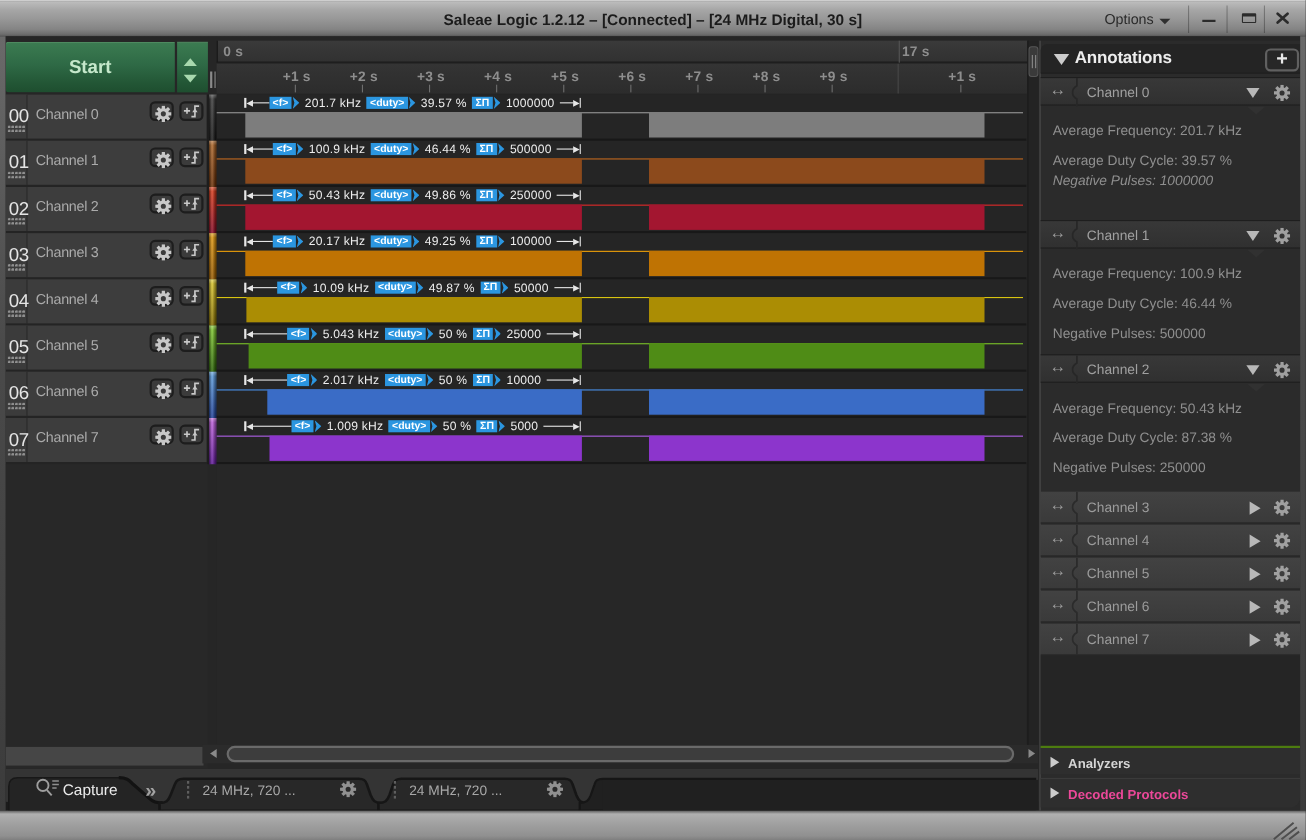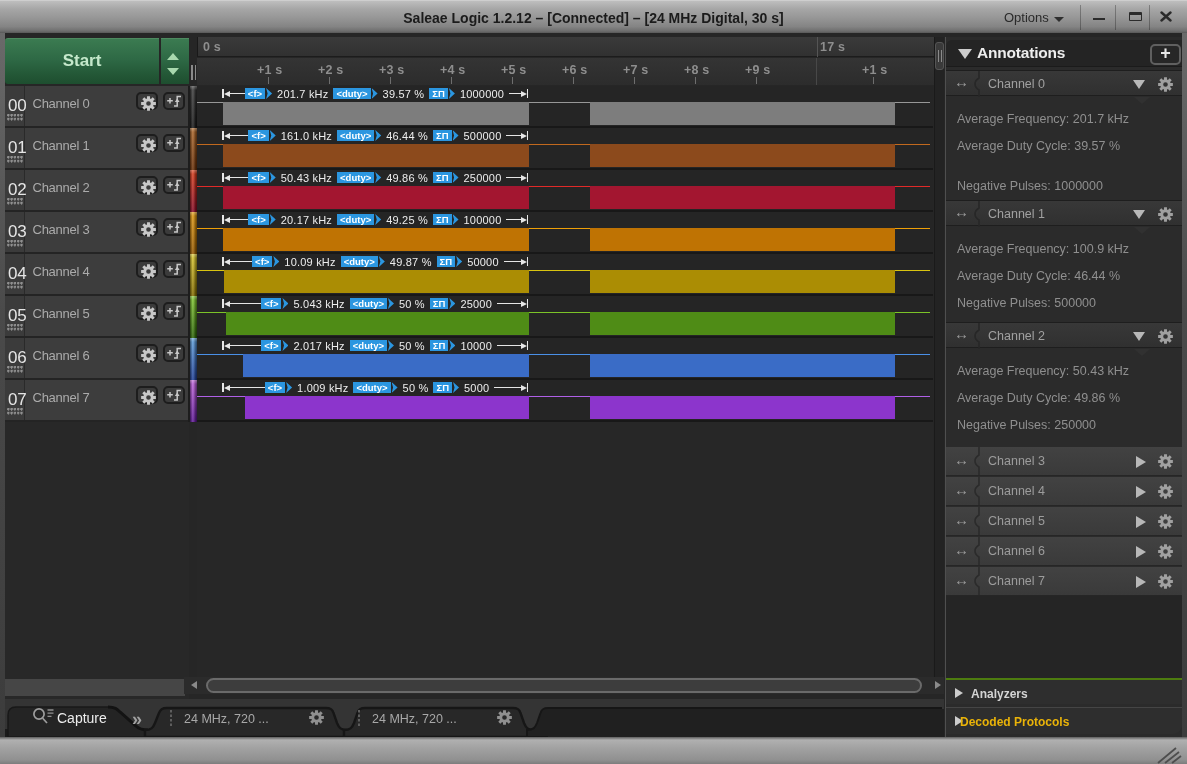--- a/index.html
+++ b/index.html
@@ -313,21 +313,21 @@
 <div class="wblock" style="left:393px;width:304.5px;background:#7d7d7d;"></div>
 <div class="sep"></div>
 </div>
       <div class="wrow" style="top:95px;">
 <div class="anno" style="left:25px;width:306px;">
 <div class="bar"></div>
           <div class="ah-l"></div>
           <div class="lnl"></div>
 <div class="badge">&lt;f&gt;</div>
           <div class="bchev"></div>
-          <div class="atext">161.0 kHz</div>
+          <div class="atext">100.9 kHz</div>
 <div class="badge">&lt;duty&gt;</div>
           <div class="bchev"></div>
           <div class="atext">46.44 %</div>
 <div class="badge">ΣΠ</div>
           <div class="bchev"></div>
           <div class="atext">500000</div>
 <div class="ln"></div>
           <div class="ah-r"></div>
           <div class="bar"></div>
 </div>
@@ -537,21 +537,21 @@
           </svg>
 <div class="abs" style="left:42px;top:6px;font-size:12.5px;color:#a0a0a0;">Channel 0</div>
 <div class="tri-d" style="left:187px;top:9px;border-top-color:#b8b8b8;"></div>
 <svg width="15" height="15" viewBox="0 0 20 20" style="position:absolute;left:212px;top:5.5px;">
             <path d="M8.09,0.18 L11.91,0.18 L12.02,3.40 L13.24,3.91 L15.59,1.71 L18.29,4.41 L16.09,6.76 L16.60,7.98 L19.82,8.09 L19.82,11.91 L16.60,12.02 L16.09,13.24 L18.29,15.59 L15.59,18.29 L13.24,16.09 L12.02,16.60 L11.91,19.82 L8.09,19.82 L7.98,16.60 L6.76,16.09 L4.41,18.29 L1.71,15.59 L3.91,13.24 L3.40,12.02 L0.18,11.91 L0.18,8.09 L3.40,7.98 L3.91,6.76 L1.71,4.41 L4.41,1.71 L6.76,3.91 L7.98,3.40 Z M10,6.9 A3.1,3.1 0 1 0 10,13.1 A3.1,3.1 0 1 0 10,6.9 Z" fill="#a0a0a0" fill-rule="evenodd"></path>
           </svg>
 <div class="abs" style="left:188px;top:26px;width:0;height:0;border-left:8px solid transparent;border-right:8px solid transparent;border-top:7px solid #313131;"></div>
 </div>
         <div class="sec-txt" style="top:75px;">Average Frequency: 201.7 kHz</div>
         <div class="sec-txt" style="top:102px;">Average Duty Cycle: 39.57 %</div>
-        <div class="sec-txt" style="top:142px;">Negative Pulses: 1000000</div>
+        <div class="sec-txt" style="top:120px;font-style:italic;">Negative Pulses: 1000000</div>
         <div class="abs" style="left:0;top:163px;width:236px;height:26px;background:linear-gradient(#383838,#303030);border-top:1px solid #1e1e1e;border-bottom:1px solid #1e1e1e;">
 <div class="lrarr" style="left:8px;top:2px;">↔</div>
 <svg class="abs" style="left:28px;top:0;" width="8" height="26" viewBox="0 0 8 26">
             <path d="M5,0 L5,7 Q1,9.5 1,13 Q1,16.5 5,19 L5,26" stroke="#272727" stroke-width="1.6" fill="none"></path>
           </svg>
 <div class="abs" style="left:42px;top:6px;font-size:12.5px;color:#a0a0a0;">Channel 1</div>
 <div class="tri-d" style="left:187px;top:9px;border-top-color:#b8b8b8;"></div>
 <svg width="15" height="15" viewBox="0 0 20 20" style="position:absolute;left:212px;top:5.5px;">
             <path d="M8.09,0.18 L11.91,0.18 L12.02,3.40 L13.24,3.91 L15.59,1.71 L18.29,4.41 L16.09,6.76 L16.60,7.98 L19.82,8.09 L19.82,11.91 L16.60,12.02 L16.09,13.24 L18.29,15.59 L15.59,18.29 L13.24,16.09 L12.02,16.60 L11.91,19.82 L8.09,19.82 L7.98,16.60 L6.76,16.09 L4.41,18.29 L1.71,15.59 L3.91,13.24 L3.40,12.02 L0.18,11.91 L0.18,8.09 L3.40,7.98 L3.91,6.76 L1.71,4.41 L4.41,1.71 L6.76,3.91 L7.98,3.40 Z M10,6.9 A3.1,3.1 0 1 0 10,13.1 A3.1,3.1 0 1 0 10,6.9 Z" fill="#a0a0a0" fill-rule="evenodd"></path>
           </svg>
@@ -566,21 +566,21 @@
             <path d="M5,0 L5,7 Q1,9.5 1,13 Q1,16.5 5,19 L5,26" stroke="#272727" stroke-width="1.6" fill="none"></path>
           </svg>
 <div class="abs" style="left:42px;top:6px;font-size:12.5px;color:#a0a0a0;">Channel 2</div>
 <div class="tri-d" style="left:187px;top:9px;border-top-color:#b8b8b8;"></div>
 <svg width="15" height="15" viewBox="0 0 20 20" style="position:absolute;left:212px;top:5.5px;">
             <path d="M8.09,0.18 L11.91,0.18 L12.02,3.40 L13.24,3.91 L15.59,1.71 L18.29,4.41 L16.09,6.76 L16.60,7.98 L19.82,8.09 L19.82,11.91 L16.60,12.02 L16.09,13.24 L18.29,15.59 L15.59,18.29 L13.24,16.09 L12.02,16.60 L11.91,19.82 L8.09,19.82 L7.98,16.60 L6.76,16.09 L4.41,18.29 L1.71,15.59 L3.91,13.24 L3.40,12.02 L0.18,11.91 L0.18,8.09 L3.40,7.98 L3.91,6.76 L1.71,4.41 L4.41,1.71 L6.76,3.91 L7.98,3.40 Z M10,6.9 A3.1,3.1 0 1 0 10,13.1 A3.1,3.1 0 1 0 10,6.9 Z" fill="#a0a0a0" fill-rule="evenodd"></path>
           </svg>
 <div class="abs" style="left:188px;top:26px;width:0;height:0;border-left:8px solid transparent;border-right:8px solid transparent;border-top:7px solid #313131;"></div>
 </div>
         <div class="sec-txt" style="top:327px;">Average Frequency: 50.43 kHz</div>
-        <div class="sec-txt" style="top:354px;">Average Duty Cycle: 49.86 %</div>
+        <div class="sec-txt" style="top:354px;">Average Duty Cycle: 87.38 %</div>
         <div class="sec-txt" style="top:381px;">Negative Pulses: 250000</div>
         <div class="abs" style="left:0;top:410px;width:236px;height:28.5px;background:linear-gradient(#424242,#3a3a3a);border-bottom:1.8px solid #262626;">
 <div class="lrarr" style="left:8px;top:4px;">↔</div>
 <svg class="abs" style="left:28px;top:0;" width="8" height="28" viewBox="0 0 8 28">
             <path d="M5,0 L5,8 Q1,10.5 1,14 Q1,17.5 5,20 L5,28" stroke="#2b2b2b" stroke-width="1.6" fill="none"></path>
           </svg>
 <div class="abs" style="left:42px;top:7px;font-size:12.5px;color:#9c9c9c;">Channel 3</div>
 <div class="tri-r" style="left:190px;top:8.5px;border-left-color:#b8b8b8;"></div>
 <svg width="15" height="15" viewBox="0 0 20 20" style="position:absolute;left:212px;top:7px;">
             <path d="M8.09,0.18 L11.91,0.18 L12.02,3.40 L13.24,3.91 L15.59,1.71 L18.29,4.41 L16.09,6.76 L16.60,7.98 L19.82,8.09 L19.82,11.91 L16.60,12.02 L16.09,13.24 L18.29,15.59 L15.59,18.29 L13.24,16.09 L12.02,16.60 L11.91,19.82 L8.09,19.82 L7.98,16.60 L6.76,16.09 L4.41,18.29 L1.71,15.59 L3.91,13.24 L3.40,12.02 L0.18,11.91 L0.18,8.09 L3.40,7.98 L3.91,6.76 L1.71,4.41 L4.41,1.71 L6.76,3.91 L7.98,3.40 Z M10,6.9 A3.1,3.1 0 1 0 10,13.1 A3.1,3.1 0 1 0 10,6.9 Z" fill="#a0a0a0" fill-rule="evenodd"></path>
@@ -630,21 +630,21 @@
             <path d="M8.09,0.18 L11.91,0.18 L12.02,3.40 L13.24,3.91 L15.59,1.71 L18.29,4.41 L16.09,6.76 L16.60,7.98 L19.82,8.09 L19.82,11.91 L16.60,12.02 L16.09,13.24 L18.29,15.59 L15.59,18.29 L13.24,16.09 L12.02,16.60 L11.91,19.82 L8.09,19.82 L7.98,16.60 L6.76,16.09 L4.41,18.29 L1.71,15.59 L3.91,13.24 L3.40,12.02 L0.18,11.91 L0.18,8.09 L3.40,7.98 L3.91,6.76 L1.71,4.41 L4.41,1.71 L6.76,3.91 L7.98,3.40 Z M10,6.9 A3.1,3.1 0 1 0 10,13.1 A3.1,3.1 0 1 0 10,6.9 Z" fill="#a0a0a0" fill-rule="evenodd"></path>
           </svg>
 </div>
         <div class="abs" style="left:0;top:559px;width:236px;height:82px;background:#252525;"></div>
         <div class="abs" style="left:0;top:641px;width:236px;height:26px;background:#2e2e2e;border-top:2px solid #4d7c0f;">
 <div class="tri-r" style="left:9px;top:8px;border-top-width:5px;border-bottom-width:5px;border-left-width:8.5px;"></div>
 <div class="abs" style="left:25px;top:6.5px;font-size:12px;font-weight:bold;color:#d4d4d4;">Analyzers</div>
 </div>
         <div class="abs" style="left:0;top:670px;width:236px;height:27px;background:#2e2e2e;border-top:1px solid #454545;border-radius:0 0 9px 0;">
 <div class="tri-r" style="left:9px;top:8px;border-top-width:5px;border-bottom-width:5px;border-left-width:8.5px;"></div>
-<div class="abs" style="left:14px;top:6.5px;font-size:12px;font-weight:bold;color:#eab308;">Decoded Protocols</div>
+<div class="abs" style="left:25px;top:6.5px;font-size:12px;font-weight:bold;color:#ec4899;">Decoded Protocols</div>
 </div>
       </div>
     </div>
   <div id="frame-left"></div>
   <div id="frame-right"></div>
   <div id="frame-bottom">
     <svg class="abs" style="left:1154px;top:7px;" width="30" height="20" viewBox="0 0 30 20">
       <path d="M4,19 L22,4 M11,19 L25,8 M18,19 L27,12" stroke="#4e4e4e" stroke-width="1.8" fill="none"></path>
     </svg>
   </div>

